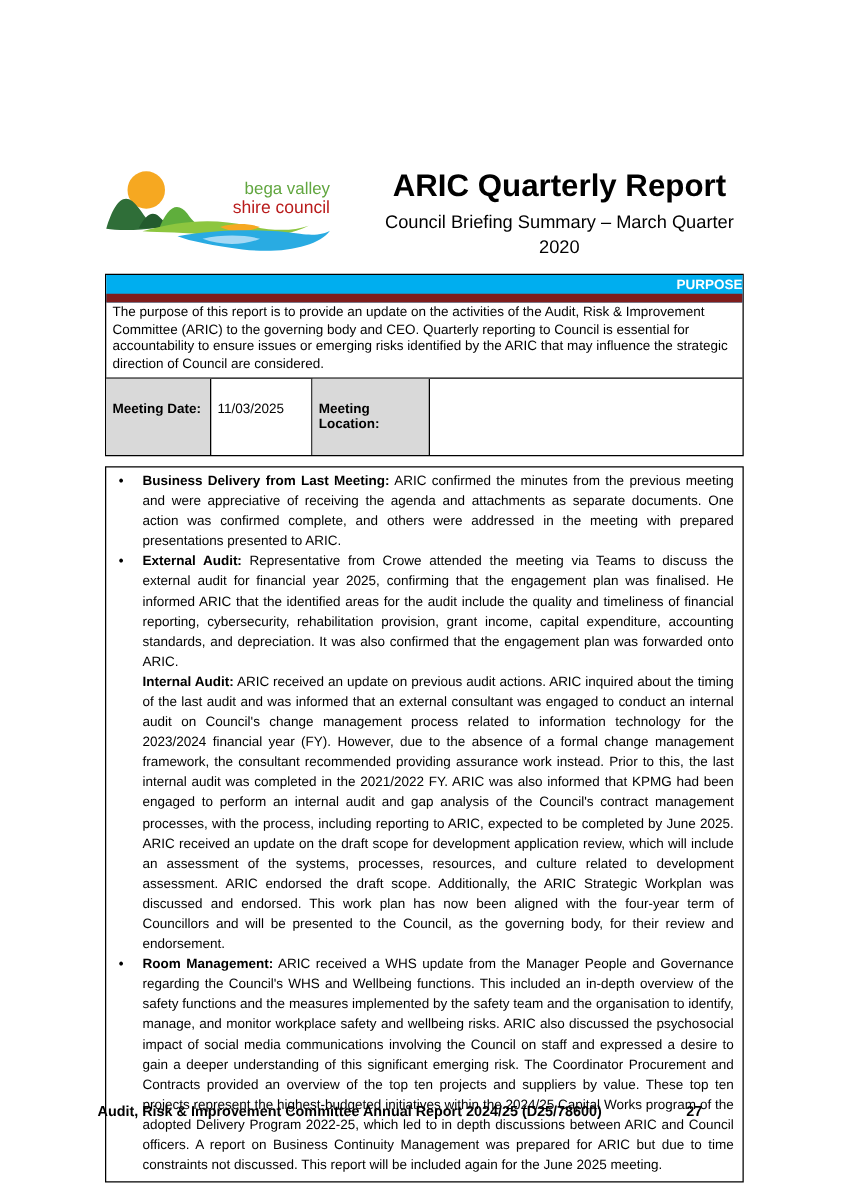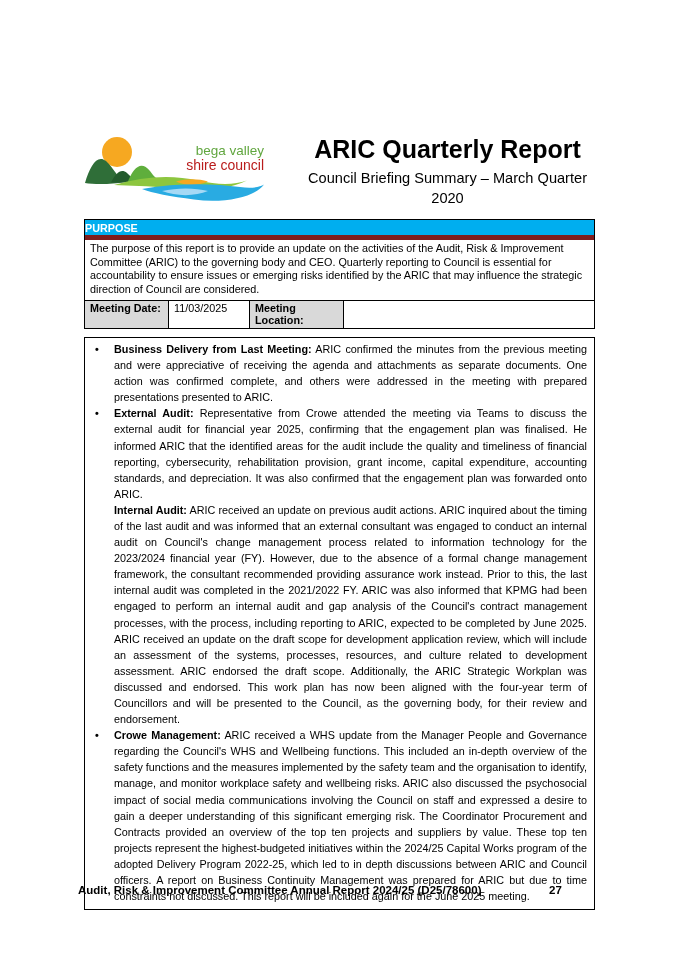--- a/index.html
+++ b/index.html
@@ -15,26 +15,26 @@
   .logo-text { position: absolute; top: 9px; right: 2px; text-align: right; line-height: 1.05; }
   .logo-line1 { font-size: 13.5px; color: #61A63F; }
   .logo-line2 { font-size: 14px; color: #b91c1c; }
   .title-block { flex: 1; text-align: center; padding-top: 1px; }
   .page-title { font-size: 25px; font-weight: bold; margin: 0 0 4px 0; line-height: 1.1; }
   .subtitle { font-size: 14.6px; line-height: 1.38; }
   
   .box { border: 1px solid #000; margin: 0 80px 0 84px; }
   .purpose-box { margin-top: 11px; margin-bottom: 8px; }
   .box-header {
-    background: #00AEEF; color: #ffffff; font-weight: bold; text-align: left;
-    font-size: 10.8px; padding: 2px 0 1px 0; border-bottom: 5px solid #7f1d1d; line-height: 12px;
+    background: #00AEEF; color: #ffffff; font-weight: bold; text-align: right;
+    font-size: 10.8px; padding: 2px 0 1px 0; border-bottom: 7px solid #7f1d1d; line-height: 12px;
   }
   .purpose-body { font-size: 10.8px; line-height: 13.8px; padding: 2px 6px 3px 5px; }
   .meeting-row { display: flex; border-top: 1px solid #000; font-size: 10.8px; line-height: 12.5px; }
-  .cell { padding: 1px 5px; }
+  .cell { padding: 18px 5px; }
   .label-cell { background: #D9D9D9; font-weight: bold; border-right: 1px solid #000; }
   .c1 { width: 84px; }
   .c2 { width: 81px; border-right: 1px solid #000; }
   .c3 { width: 94px; }
   .c4 { flex: 1; }
   
   .res-list { padding: 3px 7px 5px 6px; }
   .res-item {
     margin: 0; position: relative; padding-left: 23px;
     font-size: 10.8px; line-height: 16.1px; text-align: justify;
@@ -103,21 +103,21 @@
         <span class="res-text">Representative from Crowe attended the meeting via Teams to discuss the external audit for financial year 2025, confirming that the engagement plan was finalised. He informed ARIC that the identified areas for the audit include the quality and timeliness of financial reporting, cybersecurity, rehabilitation provision, grant income, capital expenditure, accounting standards, and depreciation. It was also confirmed that the engagement plan was forwarded onto ARIC.</span>
       </p>
 
       <p class="res-item no-bullet">
         <span class="res-label">Internal Audit:</span>
         <span class="res-text">ARIC received an update on previous audit actions. ARIC inquired about the timing of the last audit and was informed that an external consultant was engaged to conduct an internal audit on Council's change management process related to information technology for the 2023/2024 financial year (FY). However, due to the absence of a formal change management framework, the consultant recommended providing assurance work instead. Prior to this, the last internal audit was completed in the 2021/2022 FY. ARIC was also informed that KPMG had been engaged to perform an internal audit and gap analysis of the Council's contract management processes, with the process, including reporting to ARIC, expected to be completed by June 2025. ARIC received an update on the draft scope for development application review, which will include an assessment of the systems, processes, resources, and culture related to development assessment. ARIC endorsed the draft scope. Additionally, the ARIC Strategic Workplan was discussed and endorsed. This work plan has now been aligned with the four-year term of Councillors and will be presented to the Council, as the governing body, for their review and endorsement.</span>
       </p>
 
       <p class="res-item">
         <span class="bullet"></span>
-        <span class="res-label">Crowe Management:</span>
+        <span class="res-label">Room Management:</span>
         <span class="res-text">ARIC received a WHS update from the Manager People and Governance regarding the Council's WHS and Wellbeing functions. This included an in-depth overview of the safety functions and the measures implemented by the safety team and the organisation to identify, manage, and monitor workplace safety and wellbeing risks. ARIC also discussed the psychosocial impact of social media communications involving the Council on staff and expressed a desire to gain a deeper understanding of this significant emerging risk. The Coordinator Procurement and Contracts provided an overview of the top ten projects and suppliers by value. These top ten projects represent the highest-budgeted initiatives within the 2024/25 Capital Works program of the adopted Delivery Program 2022-25, which led to in depth discussions between ARIC and Council officers. A report on Business Continuity Management was prepared for ARIC but due to time constraints not discussed. This report will be included again for the June 2025 meeting.</span>
       </p>
 
     </div>
   </div>
 
   <div class="footer">
     <span class="footer-text">Audit, Risk &amp; Improvement Committee Annual Report 2024/25 (D25/78600)</span>
     <span class="footer-page">27</span>
   </div>

